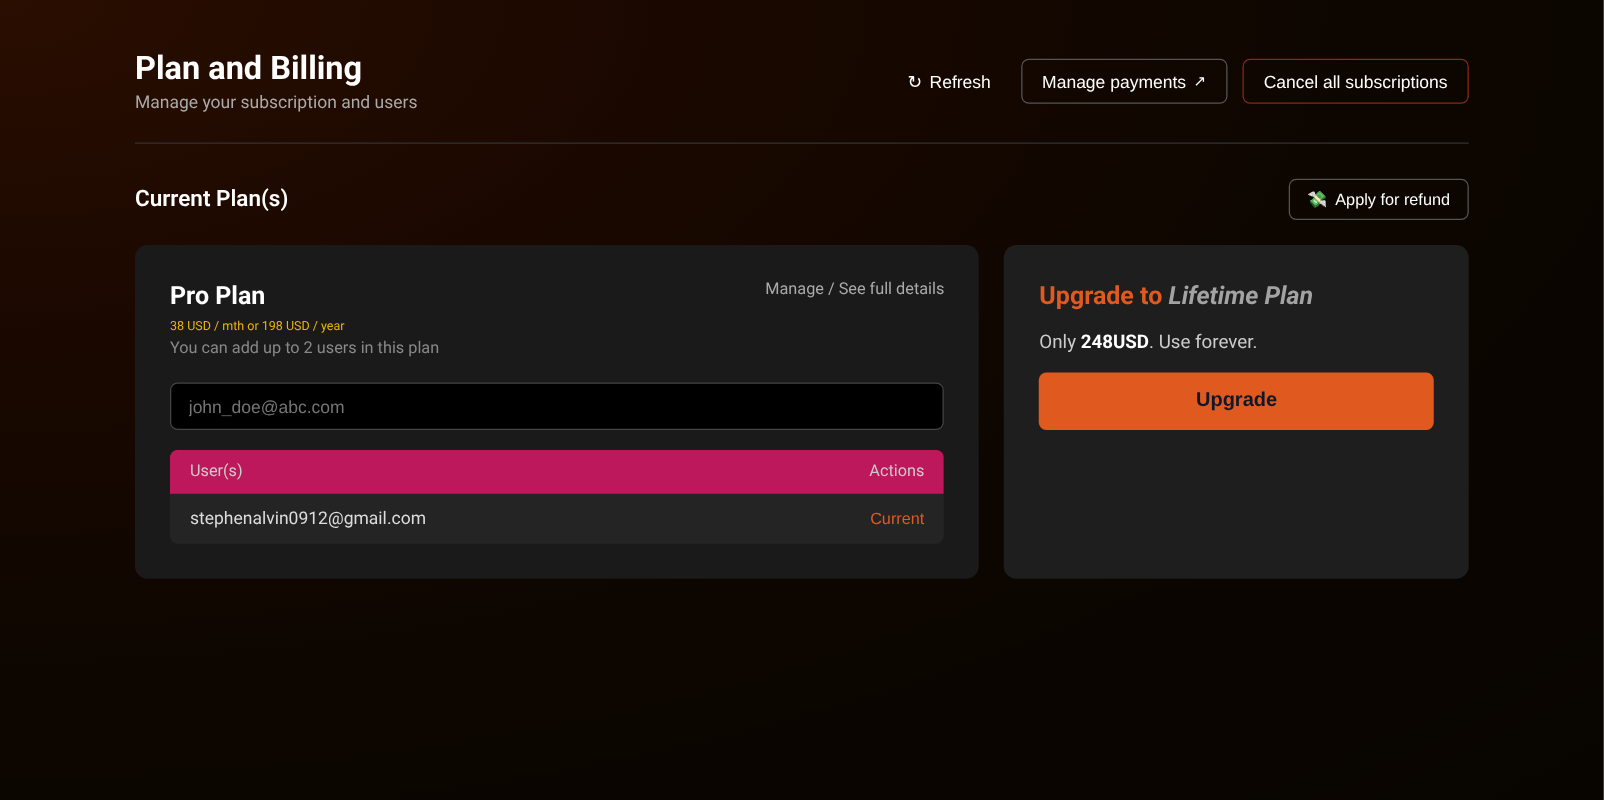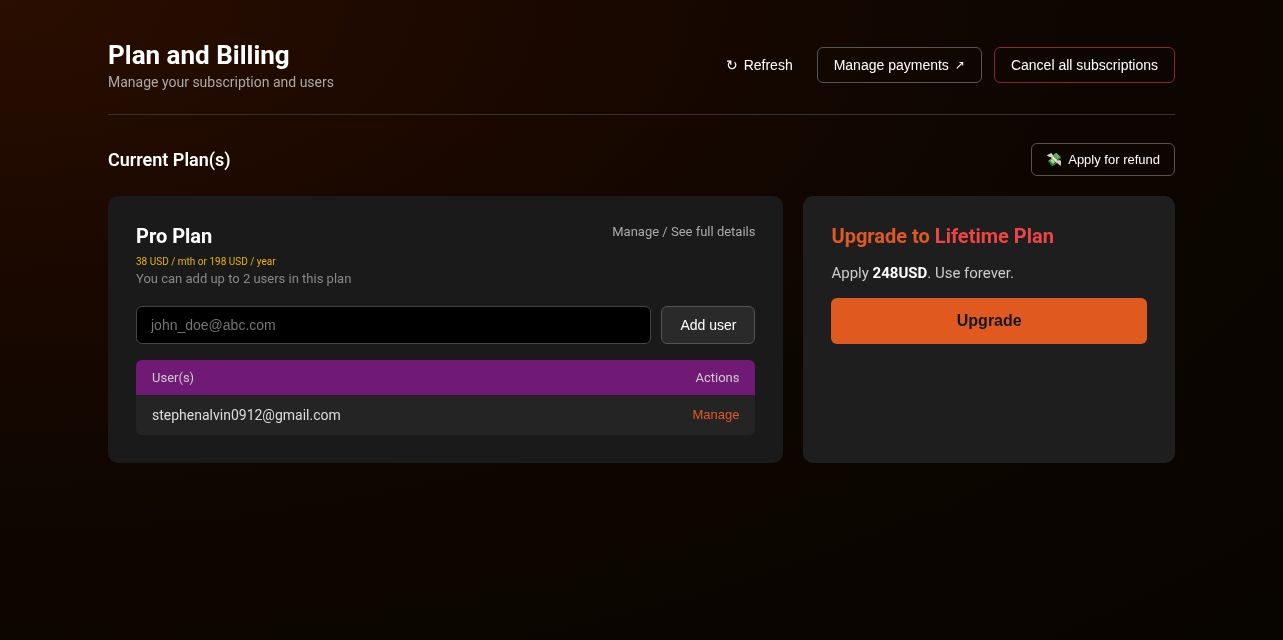--- a/index.html
+++ b/index.html
@@ -191,21 +191,21 @@
     .users-table {
       background: #242424;
       border-radius: 6px;
       overflow: hidden;
     }
 
     .users-table-header {
       display: flex;
       justify-content: space-between;
       padding: 10px 16px;
-      background: #701a75;
+      background: #be185d;
       font-size: 13px;
       color: #cccccc;
       align-items: flex-end;
     }
 
     .users-table-row {
       display: flex;
       justify-content: space-between;
       align-items: flex-start;
       padding: 12px 16px;
@@ -313,38 +313,37 @@
     <div class="plan-card">
       <div class="plan-card-header">
         <span class="plan-name">Pro Plan</span>
         <a class="plan-manage-link">Manage / See full details</a>
       </div>
       <p class="plan-price">38 USD / mth or 198 USD / year</p>
       <p class="plan-users-info">You can add up to 2 users in this plan</p>
 
       <div class="add-user-row">
         <input class="user-input" type="text" placeholder="john_doe@abc.com" style="">
-        <button class="btn-add-user">Add user</button>
       </div>
 
       <div class="users-table">
         <div class="users-table-header">
           <span>User(s)</span>
           <span>Actions</span>
         </div>
         <div class="users-table-row">
           <span class="user-email">stephenalvin0912@gmail.com</span>
-          <button class="btn-remove">Manage</button>
+          <button class="btn-remove">Current</button>
         </div>
       </div>
     </div>
 
     <div class="upgrade-card">
       <div class="upgrade-title">
-        <span>Upgrade to </span><span style="color:#ef4444;">Lifetime Plan</span>
+        <span>Upgrade to </span><span style="color:#a3a3a3;font-style:italic;">Lifetime Plan</span>
       </div>
       <p class="upgrade-price">
-        <span>Apply </span><strong>248USD</strong><span>. Use forever.</span>
+        <span>Only </span><strong>248USD</strong><span>. Use forever.</span>
       </p>
       <button class="btn-upgrade">Upgrade</button>
     </div>
   </div>
 </div>
 
 </body></html>

